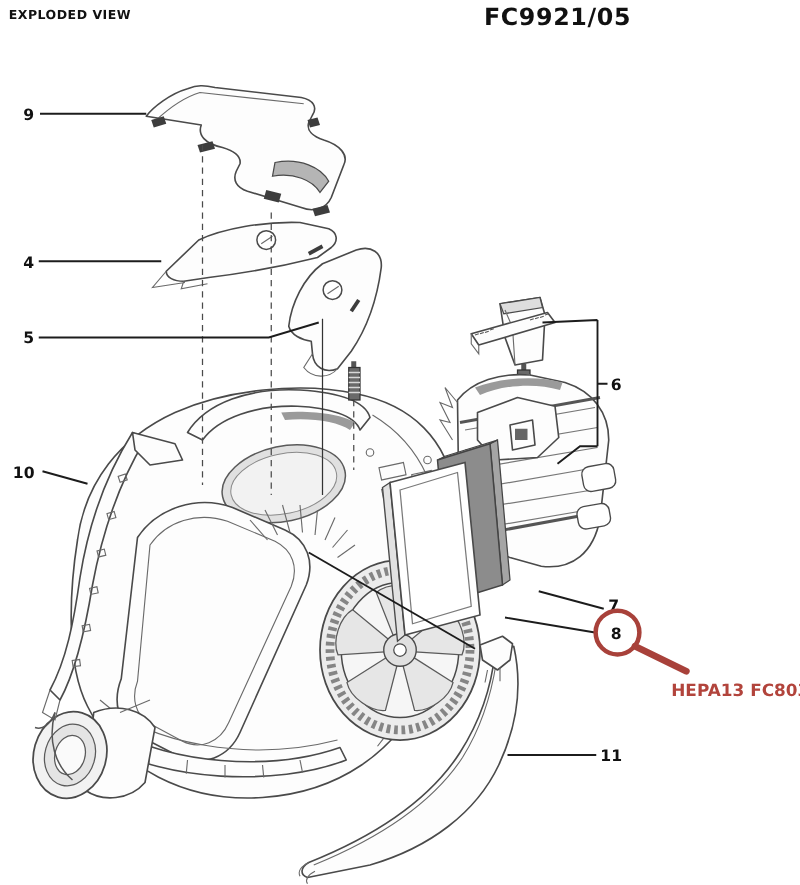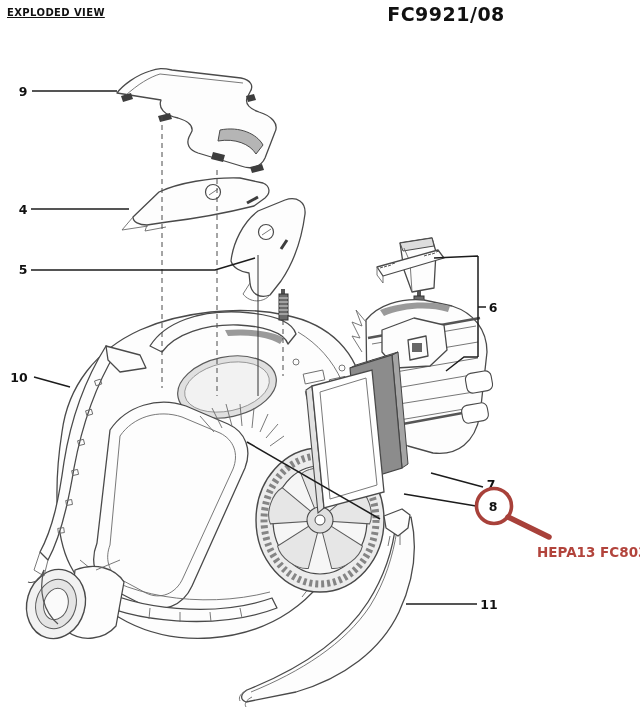--- a/index.html
+++ b/index.html
@@ -1,38 +1,38 @@
 <!DOCTYPE html>
 <html><head>
 <meta charset="utf-8">
 <style>
   html,body{margin:0;padding:0;background:#ffffff;}
   .canvas{position:relative;width:640px;height:708px;background:#fff;overflow:hidden;
           font-family:"DejaVu Sans","Liberation Sans",sans-serif;}
   .view-label{position:absolute;left:7px;top:7px;font-size:10px;font-weight:bold;
-              letter-spacing:.4px;color:#111;text-decoration:underline;}
+              letter-spacing:.4px;color:#111;}
   .model-title{position:absolute;left:446px;top:3px;transform:translateX(-50%);
                font-size:19px;font-weight:bold;letter-spacing:.5px;color:#111;}
   svg{position:absolute;left:0;top:0;}
   .plabel{font-family:"DejaVu Sans","Liberation Sans",sans-serif;font-size:12.5px;
           font-weight:bold;fill:#111;}
   .hepa{font-family:"DejaVu Sans","Liberation Sans",sans-serif;font-size:13.5px;
         font-weight:bold;fill:#b2443c;}
   .ln{stroke:#1c1c1c;stroke-width:1.5;fill:none;}
   .dash{stroke:#4a4a4a;stroke-width:1;fill:none;stroke-dasharray:5 4;}
   .o{stroke:#4a4a4a;stroke-width:1.3;fill:#fdfdfd;stroke-linejoin:round;}
   .o2{stroke:#6a6a6a;stroke-width:.9;fill:none;}
   .dk{fill:#3d3d3d;stroke:none;}
 </style>
 </head>
 <body>
 
 <div class="canvas">
   <div class="view-label">EXPLODED VIEW</div>
-  <div class="model-title">FC9921/08</div>
+  <div class="model-title">FC9921/05</div>
 
   <svg width="640" height="708" viewBox="0 0 640 708">
     <defs>
       <path id="spoke" d="M316,512 L301,474 C310,466 330,466 339,474 L324,512 Z"></path>
     </defs>
 
     <g>
       <path class="o" fill="#f0f0f0" d="M62,432 C68,386 96,350 140,330 C180,312 240,305 285,315
         C330,324 358,352 364,395 C369,440 362,498 340,550 C318,602 270,634 210,638
         C150,642 95,615 70,565 C52,530 56,470 62,432 Z"></path>

